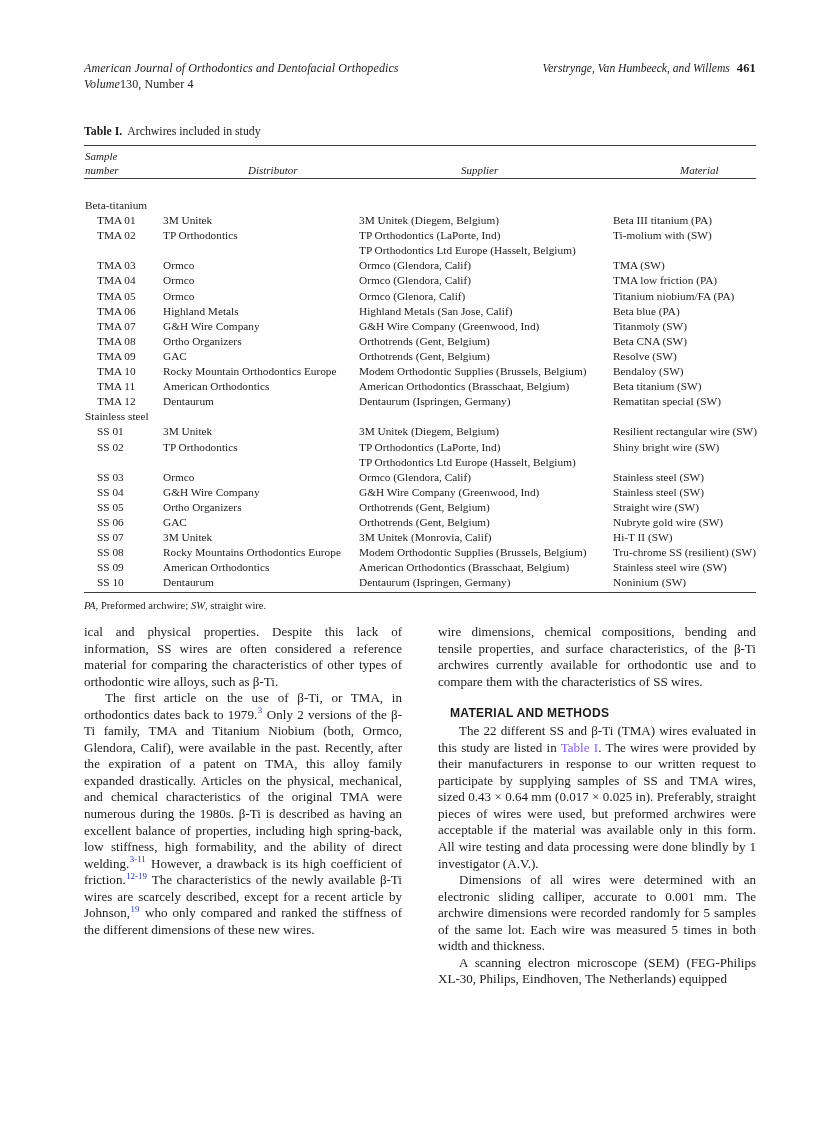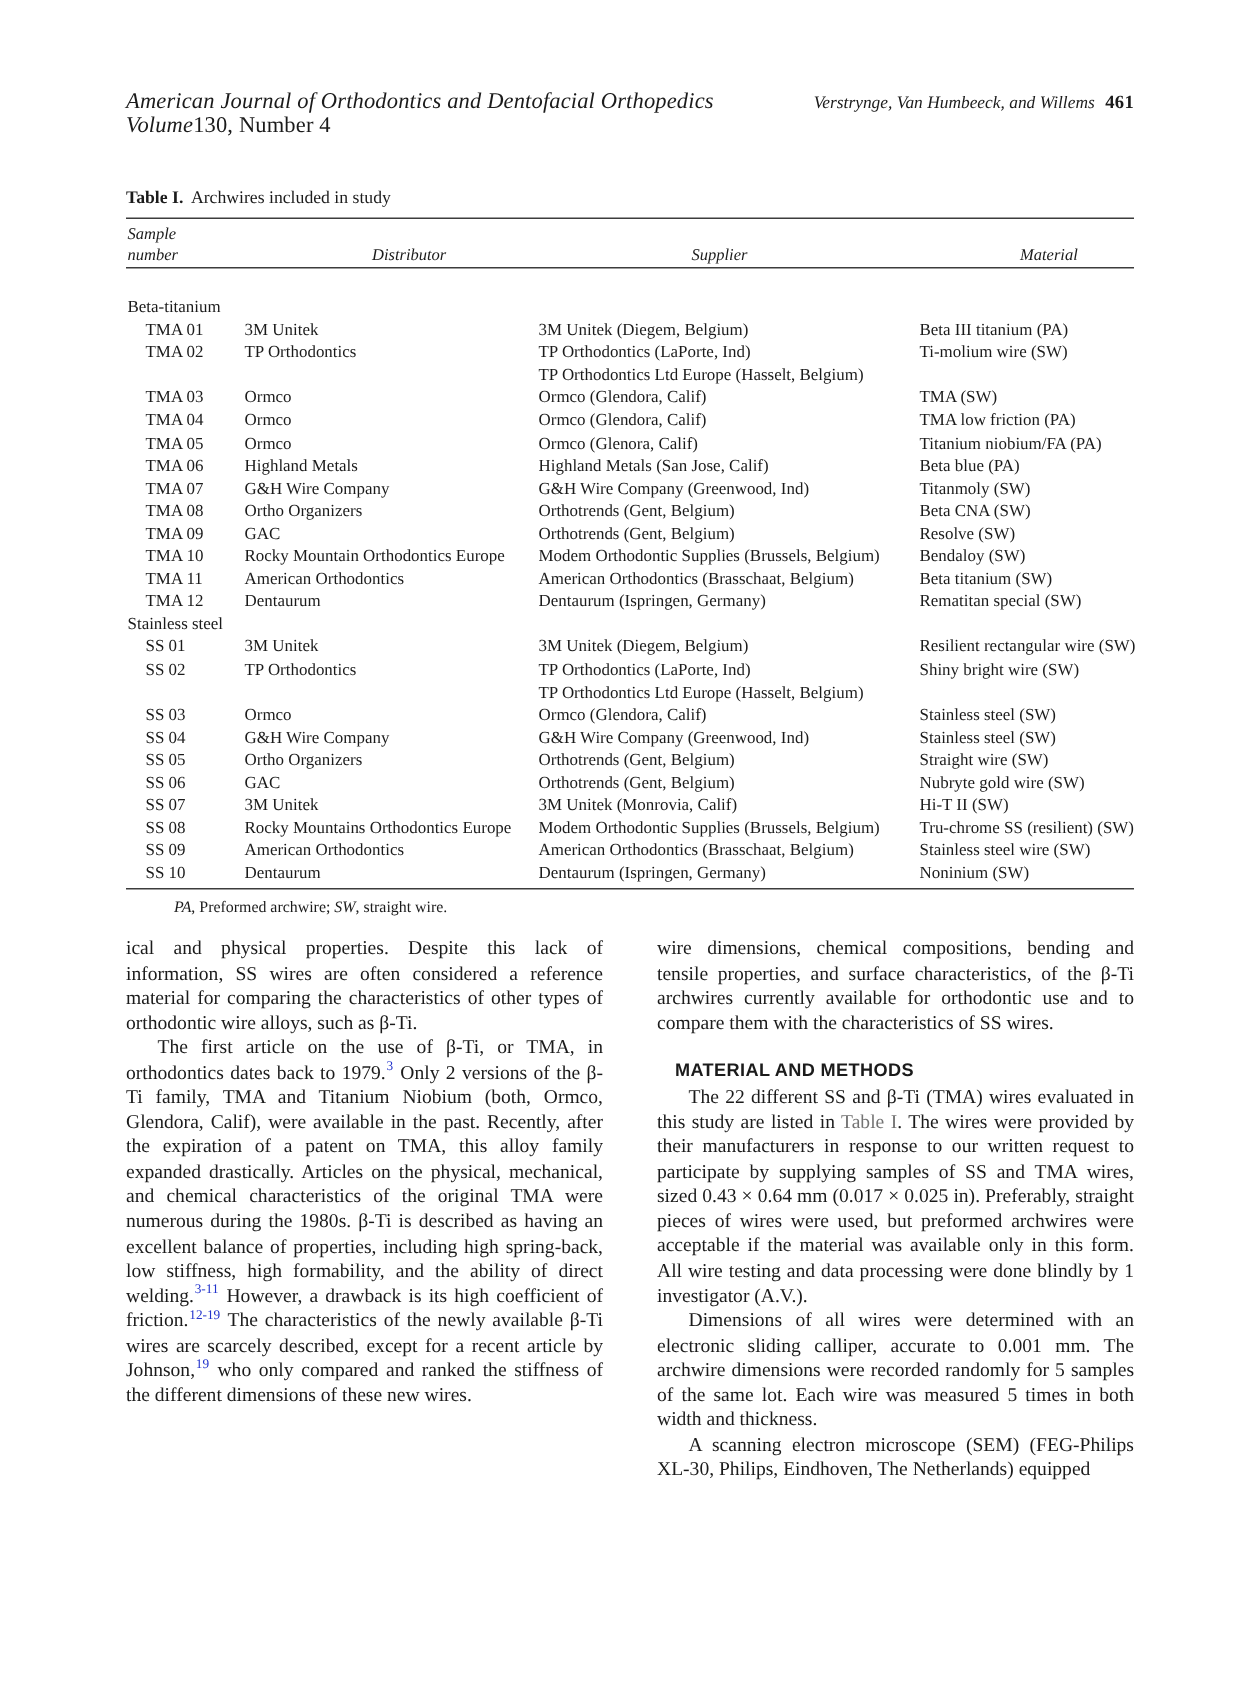--- a/index.html
+++ b/index.html
@@ -27,21 +27,21 @@
     position: absolute;
     left: 84px;
     top: 60px;
     width: 672px;
     height: 34px;
   }
   .runhead-left {
     position: absolute;
     left: 0; top: 0;
     font-style: italic;
-    font-size: 15px;
+    font-size: 12px;
     line-height: 16px;
     letter-spacing: 0.1px;
   }
   .runhead-left .vol-num {
     font-style: normal;
   }
   .runhead-right {
     position: absolute;
     right: 0; top: 0;
     font-style: italic;
@@ -132,21 +132,20 @@
   .c-num  { left: 13px; }
   .c-dist { left: 79px; }
   .c-supp { left: 275px; }
   .c-mat  { left: 529px; }
 
   .table-foot {
     font-size: 10.6px;
     line-height: 14px;
     padding-top: 6px;
     white-space: nowrap;
-    margin-left: 32px;
   }
   .table-foot i { font-style: italic; }
 
   
   .cols {
     position: absolute;
     left: 84px;
     top: 624px;
     width: 672px;
     height: 430px;
@@ -173,21 +172,21 @@
   h2.section {
     margin: 15px 0 2px 12px;
     font-family: "Liberation Sans", "DejaVu Sans", sans-serif;
     font-size: 12.1px;
     font-weight: bold;
     letter-spacing: 0.25px;
     line-height: 16px;
   }
 
   a.xref, .xref {
-    color: #737373;
+    color: #8b5cf6;
     text-decoration: none;
   }
   sup.ref {
     color: #2233cc;
     font-size: 0.68em;
     vertical-align: super;
     line-height: 0;
     padding: 0 0.5px;
   }
 </style>
@@ -233,21 +232,21 @@
         <div class="drow">
           <div class="c c-num">TMA 01</div>
           <div class="c c-dist">3M Unitek</div>
           <div class="c c-supp">3M Unitek (Diegem, Belgium)</div>
           <div class="c c-mat">Beta III titanium (PA)</div>
         </div>
         <div class="drow">
           <div class="c c-num">TMA 02</div>
           <div class="c c-dist">TP Orthodontics</div>
           <div class="c c-supp">TP Orthodontics (LaPorte, Ind)</div>
-          <div class="c c-mat">Ti-molium wire (SW)</div>
+          <div class="c c-mat">Ti-molium with (SW)</div>
         </div>
         <div class="drow">
           <div class="c c-supp">TP Orthodontics Ltd Europe (Hasselt, Belgium)</div>
         </div>
         <div class="drow">
           <div class="c c-num">TMA 03</div>
           <div class="c c-dist">Ormco</div>
           <div class="c c-supp">Ormco (Glendora, Calif)</div>
           <div class="c c-mat">TMA (SW)</div>
         </div>

